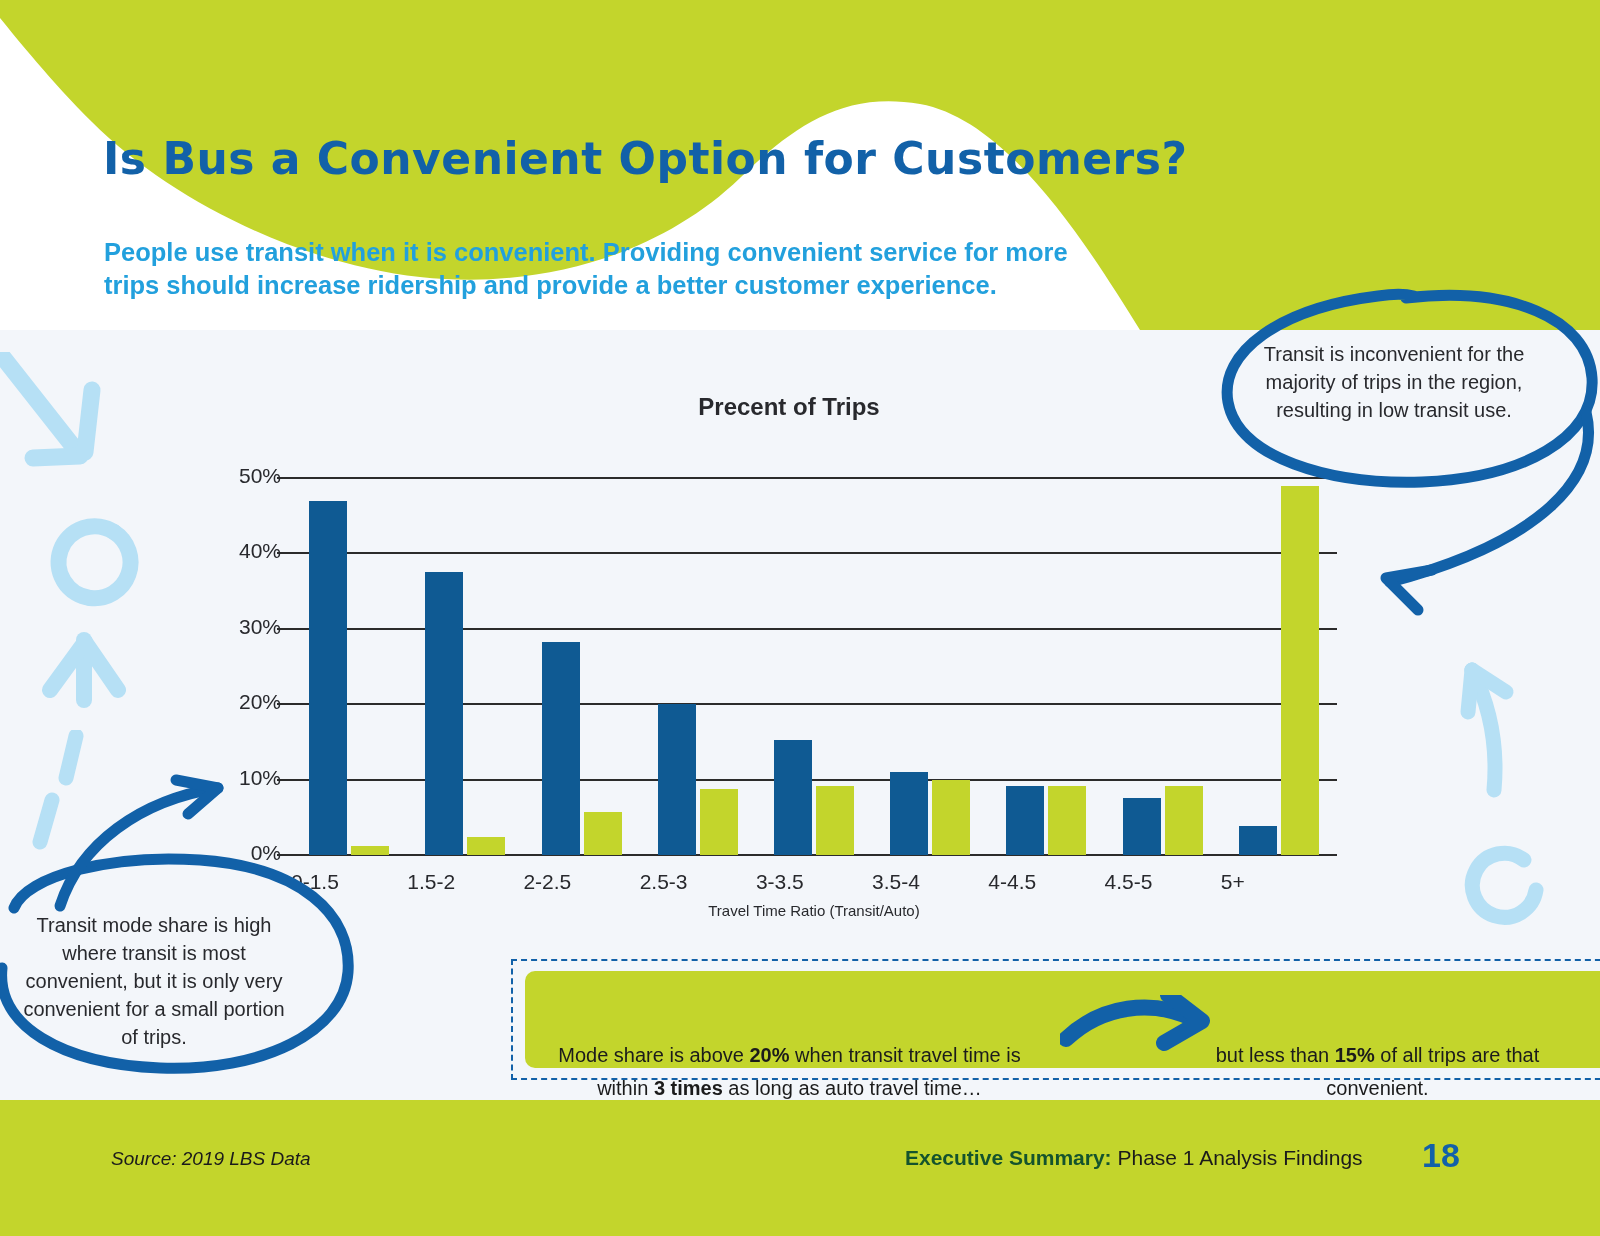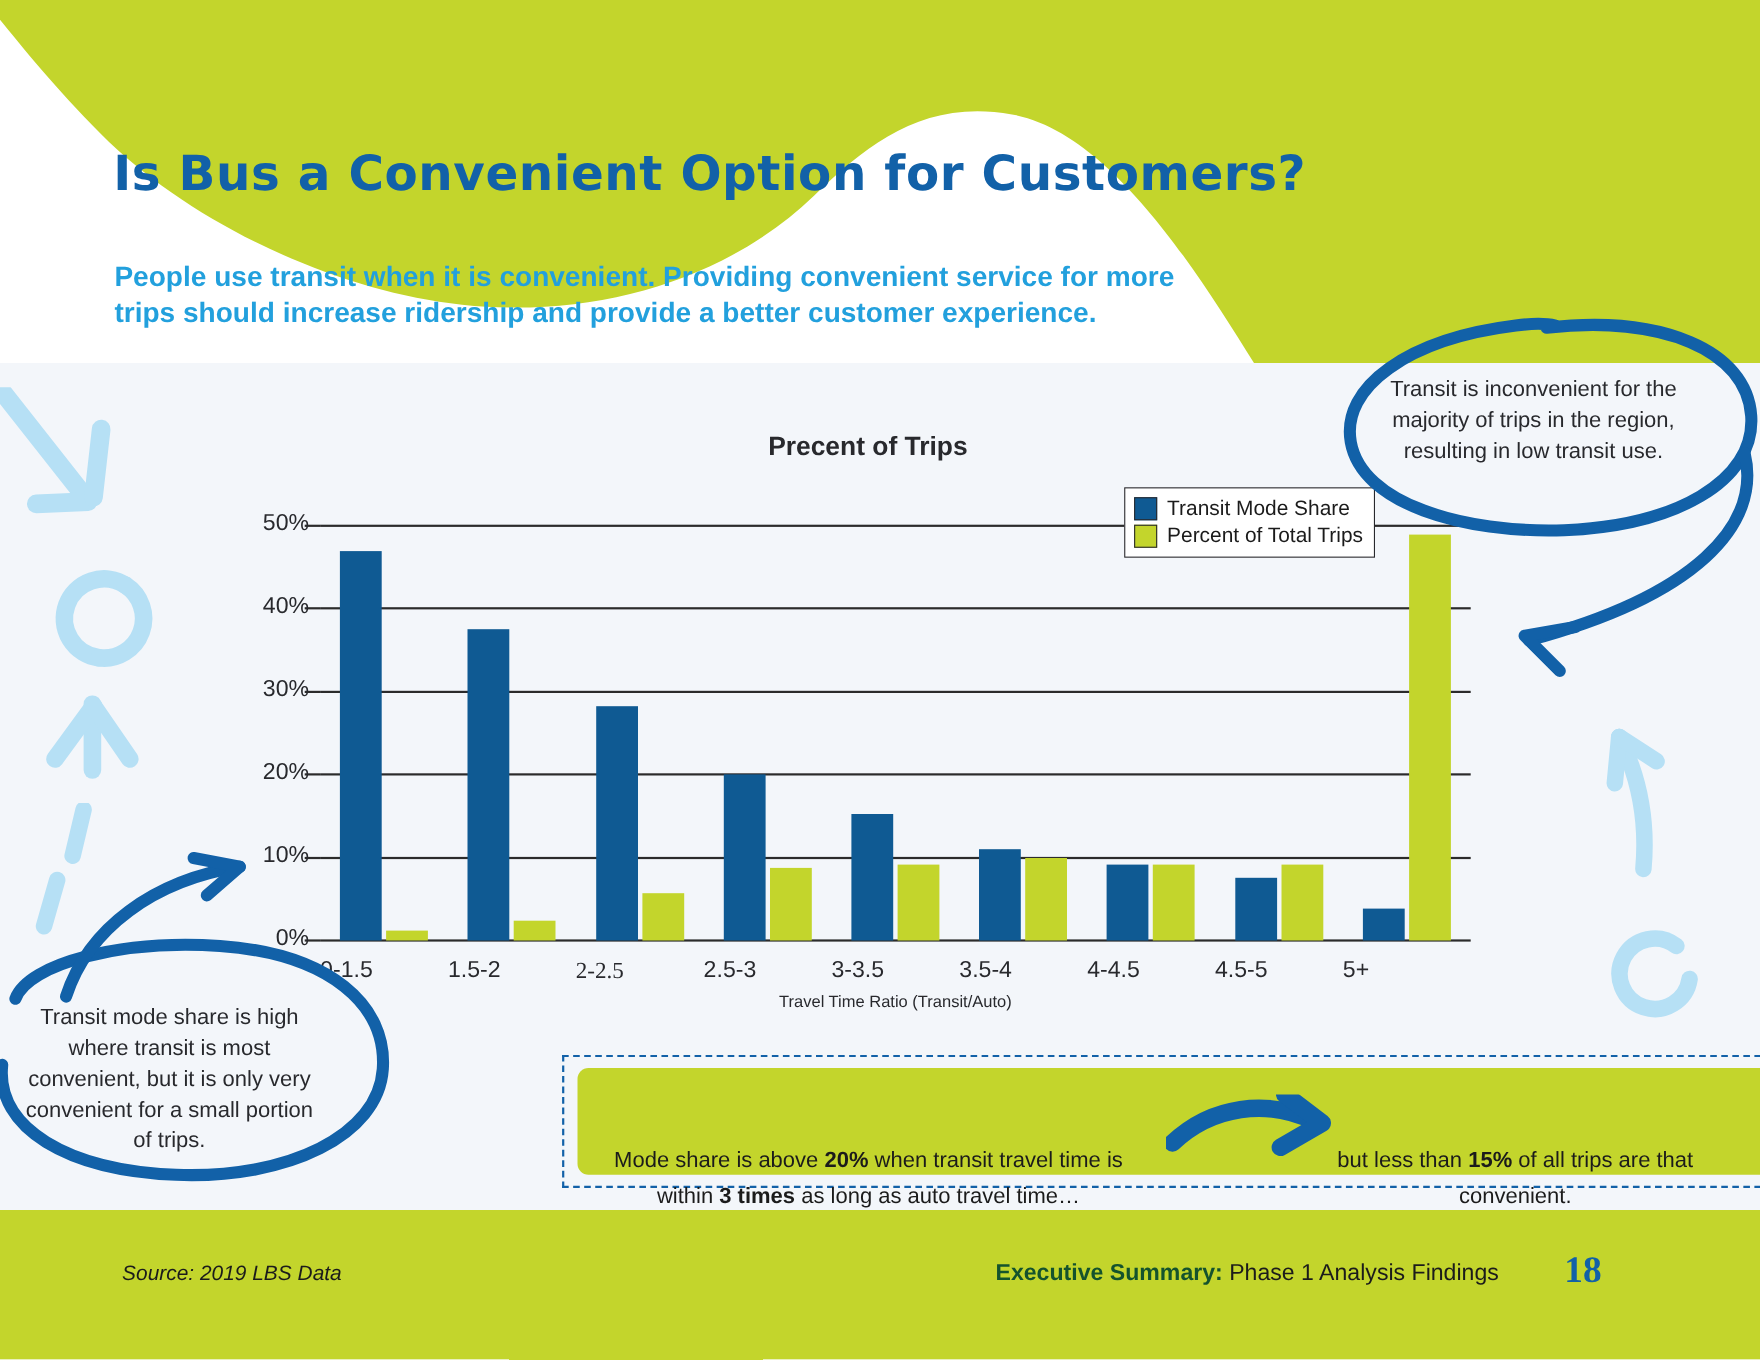--- a/index.html
+++ b/index.html
@@ -113,21 +113,21 @@
     position: absolute; left: 111px; top: 1148px; z-index: 11;
     font-size: 19px; font-style: italic; color: #1b1b1b;
   }
   #footer-center {
     position: absolute; left: 905px; top: 1146px; z-index: 11;
     font-size: 21px; color: #1b1b1b;
   }
   #footer-center b { color: #14532d; font-weight: 700; }
   #footer-page {
     position: absolute; left: 1422px; top: 1136px; z-index: 11;
-    font-family: Liberation Serif, serif;
+    font-family: Liberation Sans, sans-serif;
     font-size: 34px; font-weight: 700; color: #1261a8;
   }
 </style>
 </head>
 <body>
 
 <svg id="top-wave" viewBox="0 0 1600 330" preserveAspectRatio="none">
   <path d="M0,0 L1600,0 L1600,330 L1140,330 C1090,250 1010,120 920,104 C840,90 790,130 740,178 C660,255 540,290 420,277 C300,264 170,200 92,122 C50,80 18,40 0,18 Z" fill="#c3d52c"></path>
 </svg>
 
@@ -202,21 +202,21 @@
       <div class="ytick-mark" style="top: 376px;"></div>
       <div class="ytick-label" style="top: 363px;">0%</div>
       <div class="bar blue" style="left: 18.1111px; width: 38px; height: 354.38px; background: rgb(15, 90, 147);"></div>
       <div class="bar green" style="left: 60.1111px; width: 38px; height: 9.048px; background: rgb(195, 213, 44);"></div>
       <div class="xtick-label" style="left: 0px; width: 116.222px;">0-1.5</div>
       <div class="bar blue" style="left: 134.333px; width: 38px; height: 282.75px; background: rgb(15, 90, 147);"></div>
       <div class="bar green" style="left: 176.333px; width: 38px; height: 18.096px; background: rgb(195, 213, 44);"></div>
       <div class="xtick-label" style="left: 116.222px; width: 116.222px;">1.5-2</div>
       <div class="bar blue" style="left: 250.556px; width: 38px; height: 213.382px; background: rgb(15, 90, 147);"></div>
       <div class="bar green" style="left: 292.556px; width: 38px; height: 42.978px; background: rgb(195, 213, 44);"></div>
-      <div class="xtick-label" style="left: 232.444px; width: 116.222px; font-family: Liberation Serif, serif;">2-2.5</div>
+      <div class="xtick-label" style="left: 232.444px; width: 116.222px;">2-2.5</div>
       <div class="bar blue" style="left: 366.778px; width: 38px; height: 150.8px; background: rgb(15, 90, 147);"></div>
       <div class="bar green" style="left: 408.778px; width: 38px; height: 66.352px; background: rgb(195, 213, 44);"></div>
       <div class="xtick-label" style="left: 348.667px; width: 116.222px;">2.5-3</div>
       <div class="bar blue" style="left: 483px; width: 38px; height: 115.362px; background: rgb(15, 90, 147);"></div>
       <div class="bar green" style="left: 525px; width: 38px; height: 69.368px; background: rgb(195, 213, 44);"></div>
       <div class="xtick-label" style="left: 464.889px; width: 116.222px;">3-3.5</div>
       <div class="bar blue" style="left: 599.222px; width: 38px; height: 82.94px; background: rgb(15, 90, 147);"></div>
       <div class="bar green" style="left: 641.222px; width: 38px; height: 75.4px; background: rgb(195, 213, 44);"></div>
       <div class="xtick-label" style="left: 581.111px; width: 116.222px;">3.5-4</div>
       <div class="bar blue" style="left: 715.444px; width: 38px; height: 69.368px; background: rgb(15, 90, 147);"></div>
@@ -225,30 +225,20 @@
       <div class="bar blue" style="left: 831.667px; width: 38px; height: 57.304px; background: rgb(15, 90, 147);"></div>
       <div class="bar green" style="left: 873.667px; width: 38px; height: 69.368px; background: rgb(195, 213, 44);"></div>
       <div class="xtick-label" style="left: 813.556px; width: 116.222px;">4.5-5</div>
       <div class="bar blue" style="left: 947.889px; width: 38px; height: 28.652px; background: rgb(15, 90, 147);"></div>
       <div class="bar green" style="left: 989.889px; width: 38px; height: 369.46px; background: rgb(195, 213, 44);"></div>
       <div class="xtick-label" style="left: 929.778px; width: 116.222px;">5+</div>
     </div>
 
   <div id="xaxis-title">Travel Time Ratio (Transit/Auto)</div>
 
-  <div id="legend">
-    <div class="legend-row">
-      <span class="legend-swatch blue"></span>
-      <span class="legend-label">Transit Mode Share</span>
-    </div>
-    <div class="legend-row">
-      <span class="legend-swatch green"></span>
-      <span class="legend-label">Percent of Total Trips</span>
-    </div>
-  </div>
 </div>
 
 <svg class="callout-svg" style="left:1210px; top:282px;" width="390" height="350" viewBox="0 0 390 350">
   <path d="M196,16 C300,4 378,36 382,96 C386,156 312,196 212,200 C120,203 28,176 18,120 C9,70 70,26 168,14 C182,12 196,12 204,14" stroke="#1261a8" stroke-width="11" fill="none" stroke-linecap="round"></path>
   <path d="M376,130 C392,196 330,260 180,300" stroke="#1261a8" stroke-width="11" fill="none" stroke-linecap="round"></path>
   <path d="M176,296 L222,288 M176,296 L208,328" stroke="#1261a8" stroke-width="11" fill="none" stroke-linecap="round"></path>
 </svg>
 <div class="callout-text" id="callout-right-text">Transit is inconvenient for the majority of trips in the region, resulting in low transit use.</div>
 
 <svg class="callout-svg" style="left:0px; top:768px;" width="380" height="320" viewBox="0 0 380 320">

